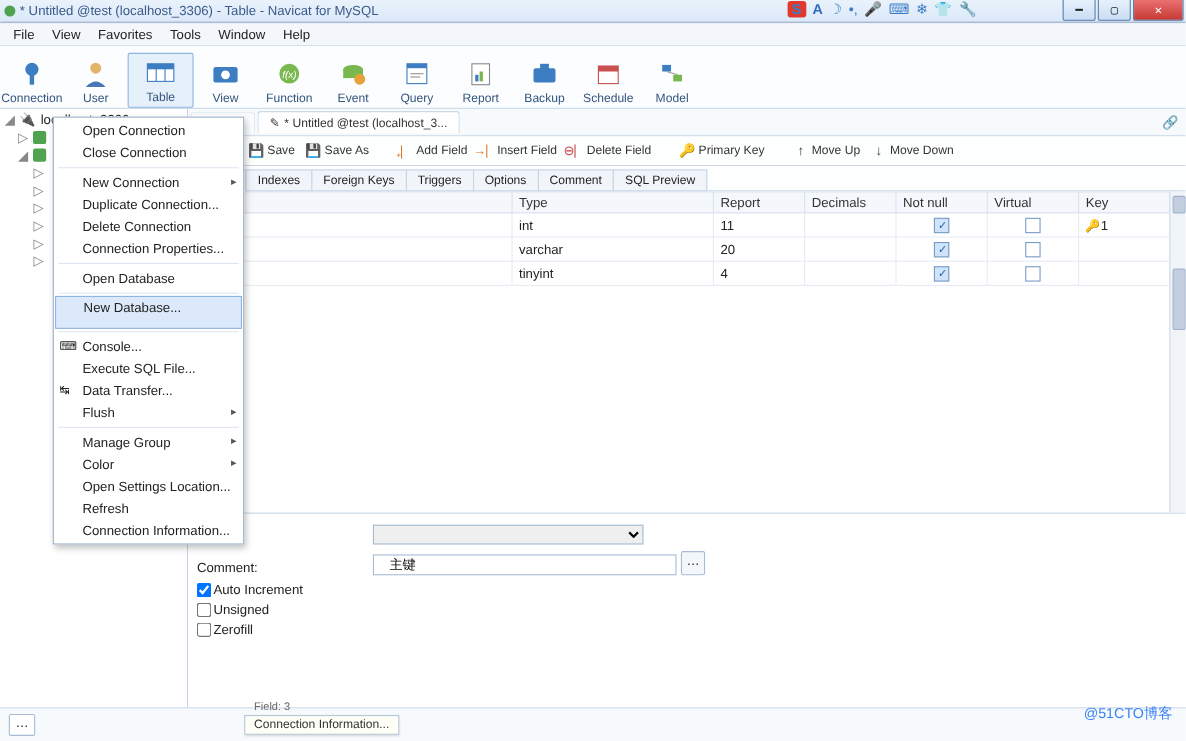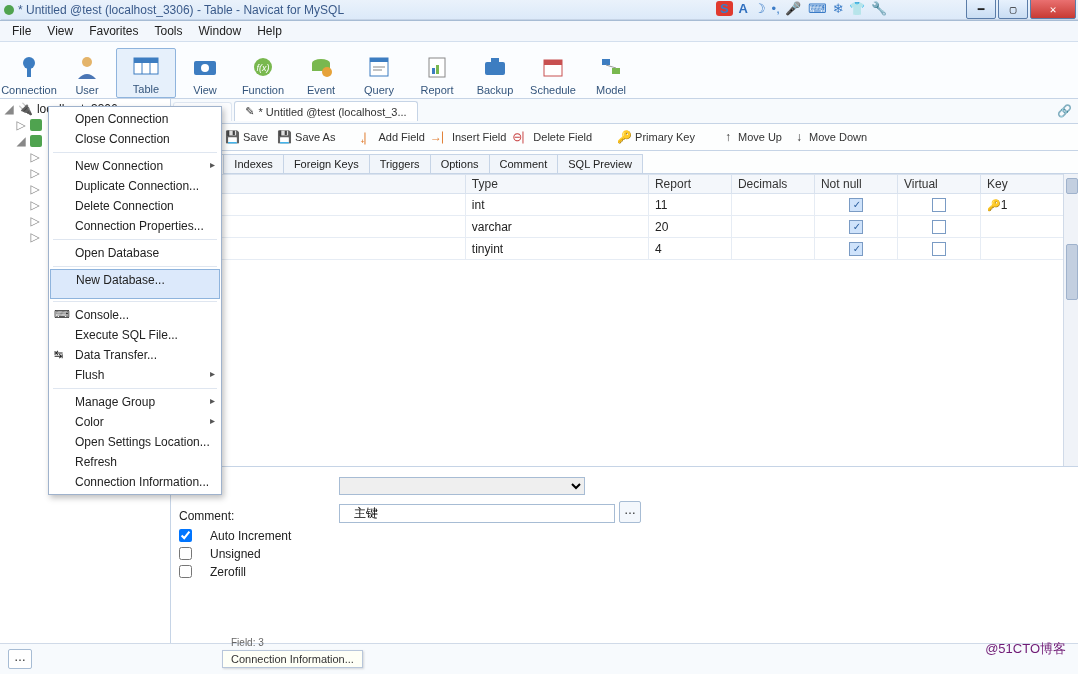--- a/index.html
+++ b/index.html
@@ -51,28 +51,28 @@
   .keyico{color:#d9a33a;font-size:11px}
   .vscroll{position:absolute;right:0;top:0;bottom:0;width:14px;background:#f0f3f8;border-left:1px solid #d0dae8}
   .vscroll .thumb{position:absolute;left:2px;width:10px;background:#c3cfe0;border:1px solid #9fb2cc;border-radius:2px}
   
   .btm{height:170px;border-top:1px solid #c6d4e6;padding:10px 8px 6px 8px;background:#fff}
   .frow{display:flex;align-items:flex-end;margin-bottom:6px}
   .flab{width:160px;font-size:12px}
   .fsel{width:246px;height:18px;border:1px solid #a7bcd4}
   .ftxt{width:246px;height:17px;border:1px solid #a7bcd4;font-size:12px;padding:0 14px}
   .dotbtn{width:20px;height:20px;border:1px solid #a7bcd4;margin-left:4px;border-radius:2px;text-align:center;line-height:16px;background:#f3f7fc}
-  .ck{display:flex;align-items:flex-start;gap:18px;margin-bottom:4px}
+  .ck{display:flex;align-items:flex-end;gap:2px;margin-bottom:4px}
   .ck input{margin:0}
   
   .statusbar{position:absolute;left:0;right:0;bottom:0;height:30px;border-top:1px solid #d0dae8;background:#f7fafd}
   .ellbtn{width:22px;height:18px;border:1px solid #a7bcd4;border-radius:2px;background:#fff;text-align:center;line-height:14px;margin:5px 0 0 8px;display:inline-block}
   .tooltip{position:absolute;left:222px;bottom:6px;border:1px solid #b8c6da;background:#fefff6;padding:2px 8px;font-size:11px;color:#333;box-shadow:1px 1px 2px rgba(0,0,0,.15)}
   .fieldcount{position:absolute;left:231px;bottom:26px;font-size:10px;color:#666}
-  .watermark{position:absolute;right:12px;bottom:16px;color:#701a75;font-size:13px}
+  .watermark{position:absolute;right:12px;bottom:16px;color:#3b82f6;font-size:13px}
   
   .ctx{position:absolute;left:48px;top:106px;width:172px;background:#fff;border:1px solid #9fb2cc;box-shadow:2px 3px 6px rgba(0,0,0,.25);z-index:100;padding:2px 0}
   .ctx .mi{padding:3px 14px 3px 26px;font-size:12px;position:relative;white-space:nowrap}
   .ctx .mi.hover{background:#dce9fb;border:1px solid #8fb4dd;margin:-1px 1px;padding:3px 13px 11px 25px}
   .ctx .sep{height:1px;background:#dfe6f0;margin:3px 4px}
   .ctx .sub::after{content:"▸";position:absolute;right:6px;top:3px;font-size:10px;color:#555}
   .ctx .mico{position:absolute;left:5px;top:3px;width:14px;height:14px;font-size:11px}
   svg{display:block}
 </style>
 </head>

